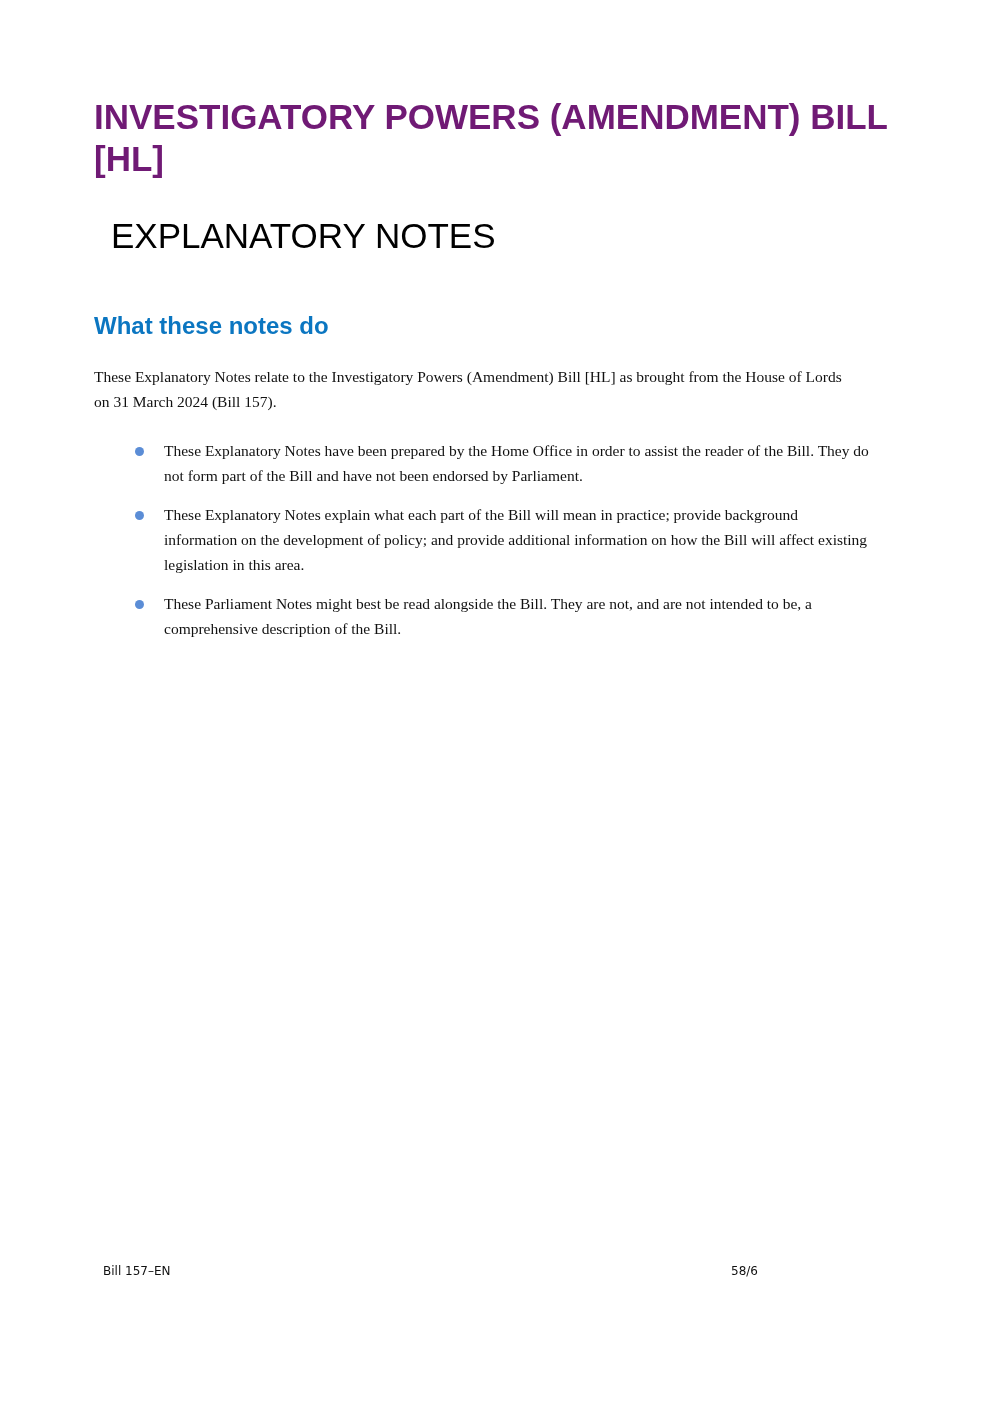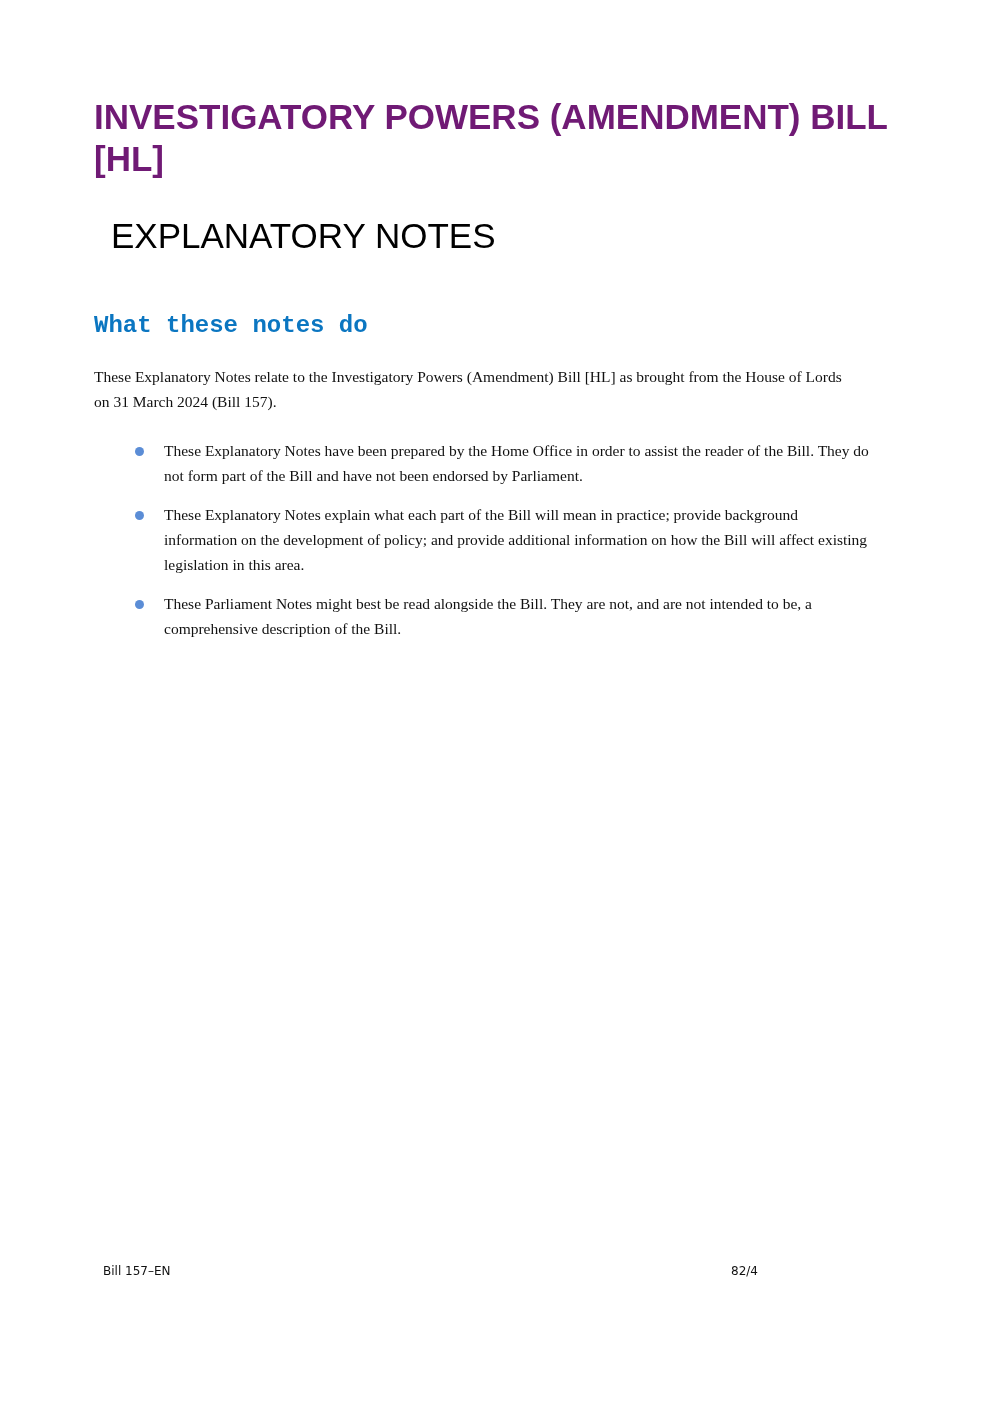--- a/index.html
+++ b/index.html
@@ -10,21 +10,21 @@
     font-family: Liberation Sans, sans-serif; font-weight: bold;
     font-size: 35px; line-height: 42px; color: #701a75; margin: 0;
   }
   .subtitle {
     position: absolute; left: 94px; top: 198px;
     font-family: "Liberation Sans", sans-serif; font-weight: normal;
     font-size: 35px; line-height: 42px; color: #000; margin: 17px;
   }
   .section-heading {
     position: absolute; left: 94px; top: 310px;
-    font-family: Liberation Mono, monospace; font-weight: bold;
+    font-family: Liberation Sans, sans-serif; font-weight: bold;
     font-size: 24px; line-height: 32px; color: #0b76c1; margin: 0;
   }
   .intro {
     position: absolute; left: 94px; top: 364px; width: 760px;
     font-family: "Liberation Serif", serif; font-size: 15.5px; line-height: 25px; color: #111; margin: 0;
   }
   .bullets { position: absolute; left: 94px; top: 428px; width: 770px; margin: 10px; padding: 0; list-style: none; }
   .bullet { position: relative; padding-left: 60px; margin-bottom: 14px;
     font-family: "Liberation Serif", serif; font-size: 15.5px; line-height: 25px; color: #111; }
   .bullet-dot { position: absolute; left: 31px; top: 9px; width: 9px; height: 9px; border-radius: 50%; background: #5b8dd6; }
@@ -49,14 +49,14 @@
     <li class="bullet">
       <span class="bullet-dot"></span>
       <span>These Explanatory Notes explain what each part of the Bill will mean in practice; provide background information on the development of policy; and provide additional information on how the Bill will affect existing legislation in this area.</span>
     </li>
     <li class="bullet">
       <span class="bullet-dot"></span>
       <span>These Parliament Notes might best be read alongside the Bill. They are not, and are not intended to be, a comprehensive description of the Bill.</span>
     </li>
   </ul>
   <div class="footer-left">Bill 157–EN</div>
-  <div class="footer-right">82/4</div>
+  <div class="footer-right">58/6</div>
 </div>
 
 </body></html>

